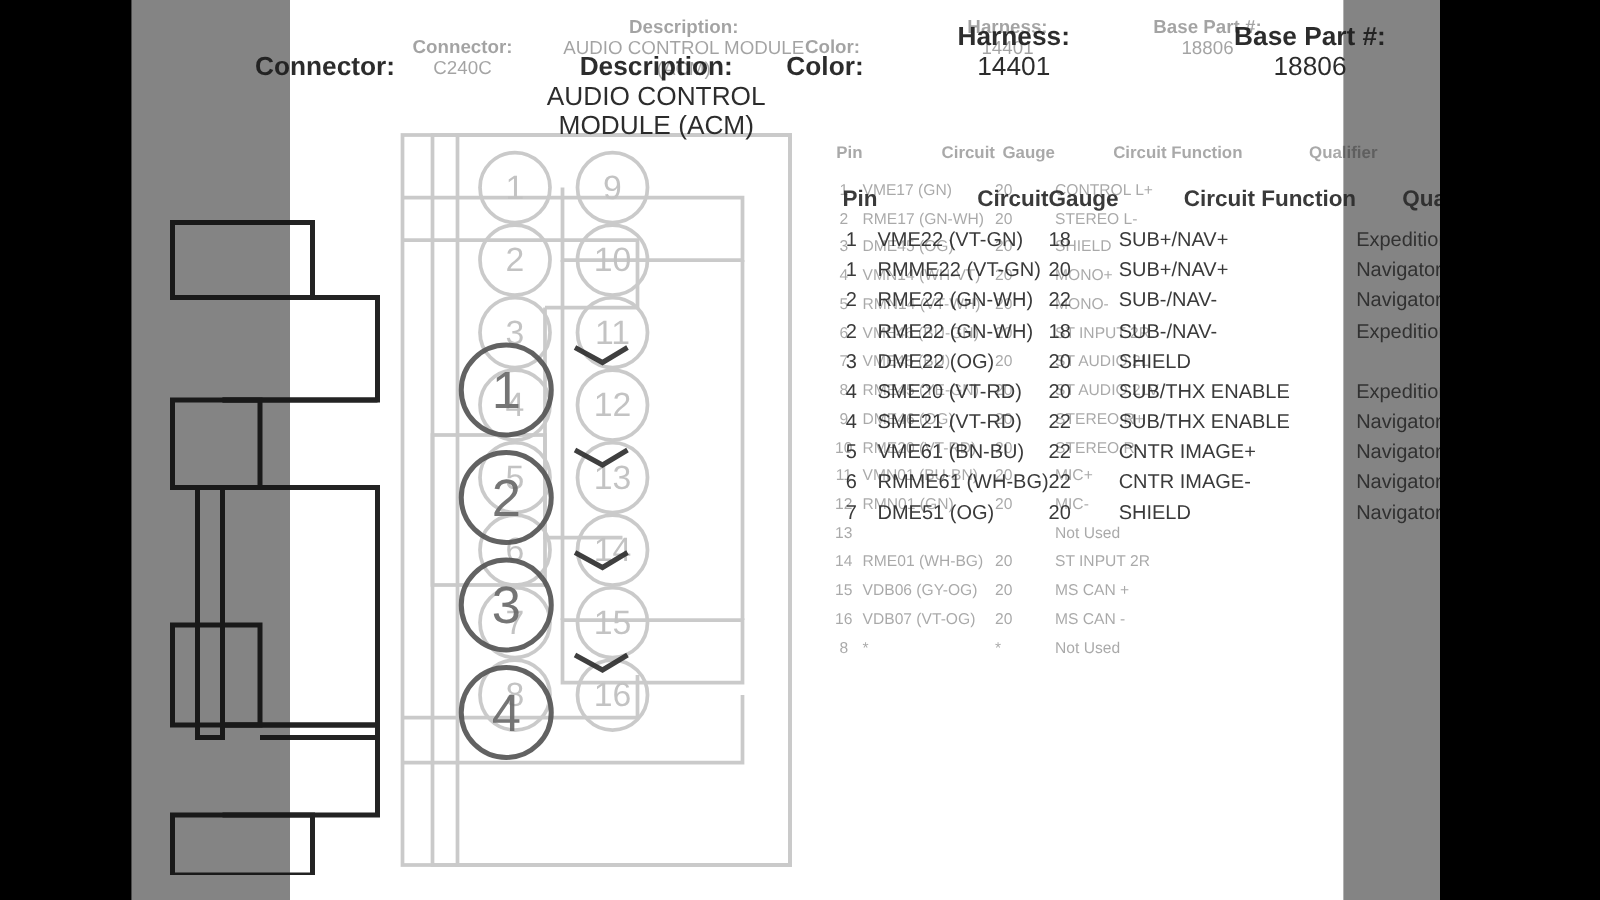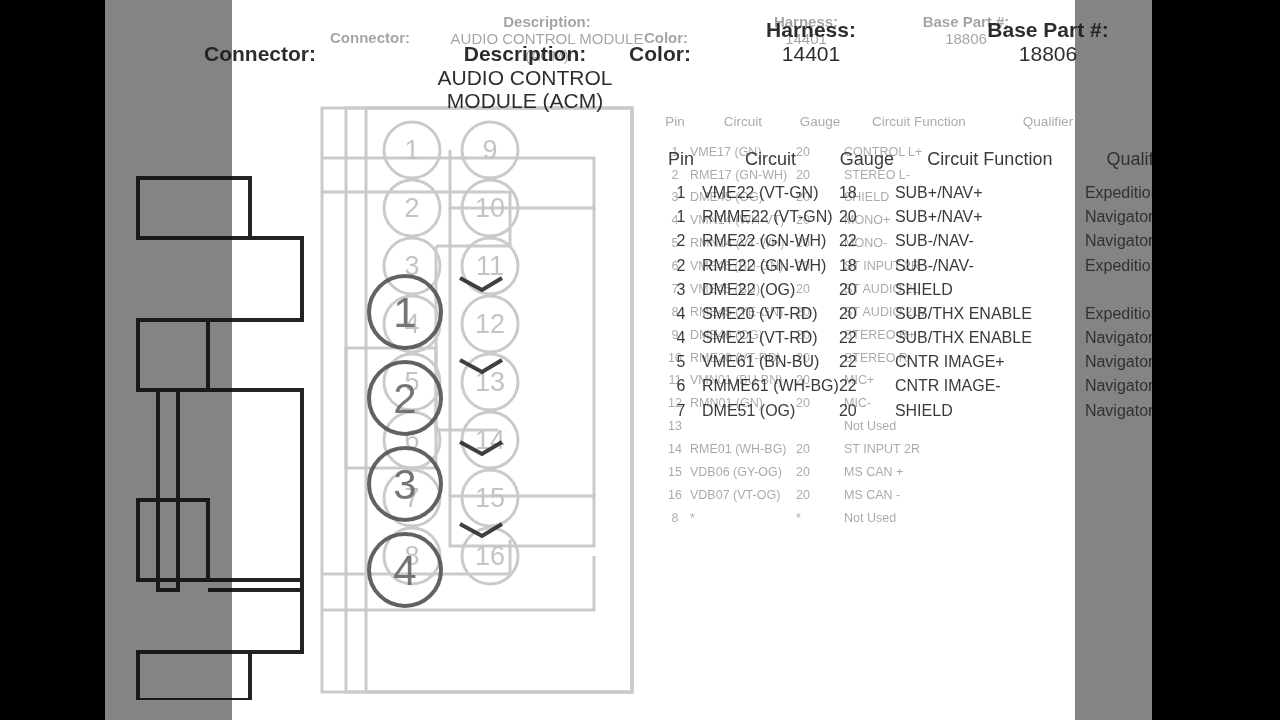--- a/index.html
+++ b/index.html
@@ -41,21 +41,21 @@
   #slide-in #h-conn{left:100px;top:42px;width:320px;}
   #slide-in #h-desc{left:400px;top:42px;width:250px;}
   #slide-in #h-color{left:580px;top:42px;width:160px;}
   #slide-in #h-harn{left:718px;top:18px;width:186px;}
   #slide-in #h-base{left:938px;top:18px;width:220px;}
   #slide-in .hdr .lbl{font-weight:bold;}
 
   
   .tbl{position:absolute;color:#2a2a2a;border-collapse:collapse;}
   .tbl td,.tbl th{padding:0;vertical-align:top;white-space:nowrap;}
-  .tbl th{font-weight:normal;text-align:center;}
+  .tbl th{font-weight:bold;text-align:right;}
   .c-pin{text-align:center;}
   .c-gauge{}
 
   #slide-out .tbl{left:660px;top:110px;font-size:12.5px;line-height:1.83;}
   #slide-out .tbl th{font-size:13.5px;padding-bottom:6px;}
   #slide-out .c-pin{width:30px;}
   #slide-out .c-cir{width:106px;}
   #slide-out .c-gauge{width:48px;}
   #slide-out .c-fn{width:150px;}
   #slide-out .c-q{width:108px;}
@@ -82,20 +82,21 @@
 <div id="stage">
 
   <div id="wash-left"></div>
   <div id="paper"></div>
   <div id="wash-right"></div>
 
   <div class="slide" id="slide-out">
 
     <div class="hdr" id="h-conn">
       <span class="lbl">Connector:</span>
+      <span class="val">C240C</span>
     </div>
     <div class="hdr" id="h-desc">
       <span class="lbl">Description:</span>
       <span class="val">AUDIO CONTROL MODULE (ACM)</span>
     </div>
     <div class="hdr" id="h-color">
       <span class="lbl">Color:</span>
       <span class="val"></span>
     </div>
     <div class="hdr" id="h-harn">

